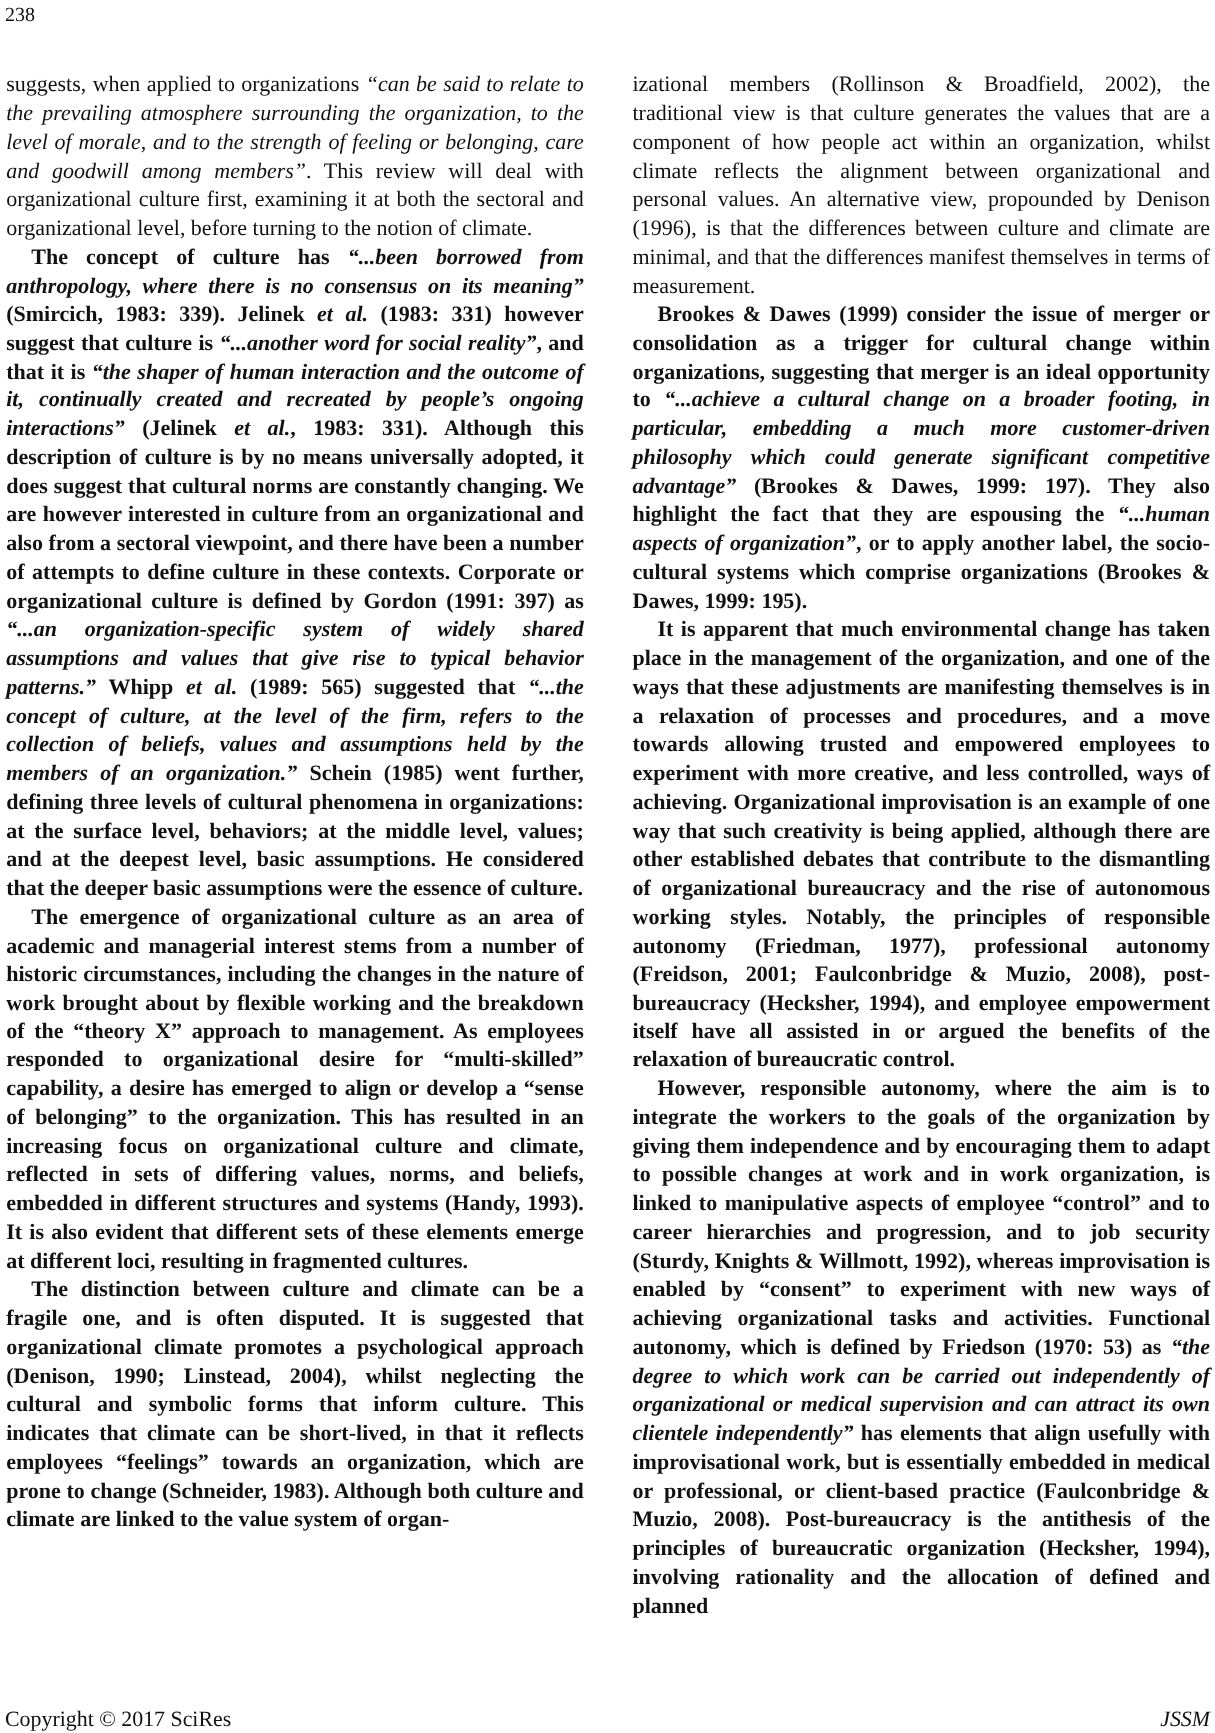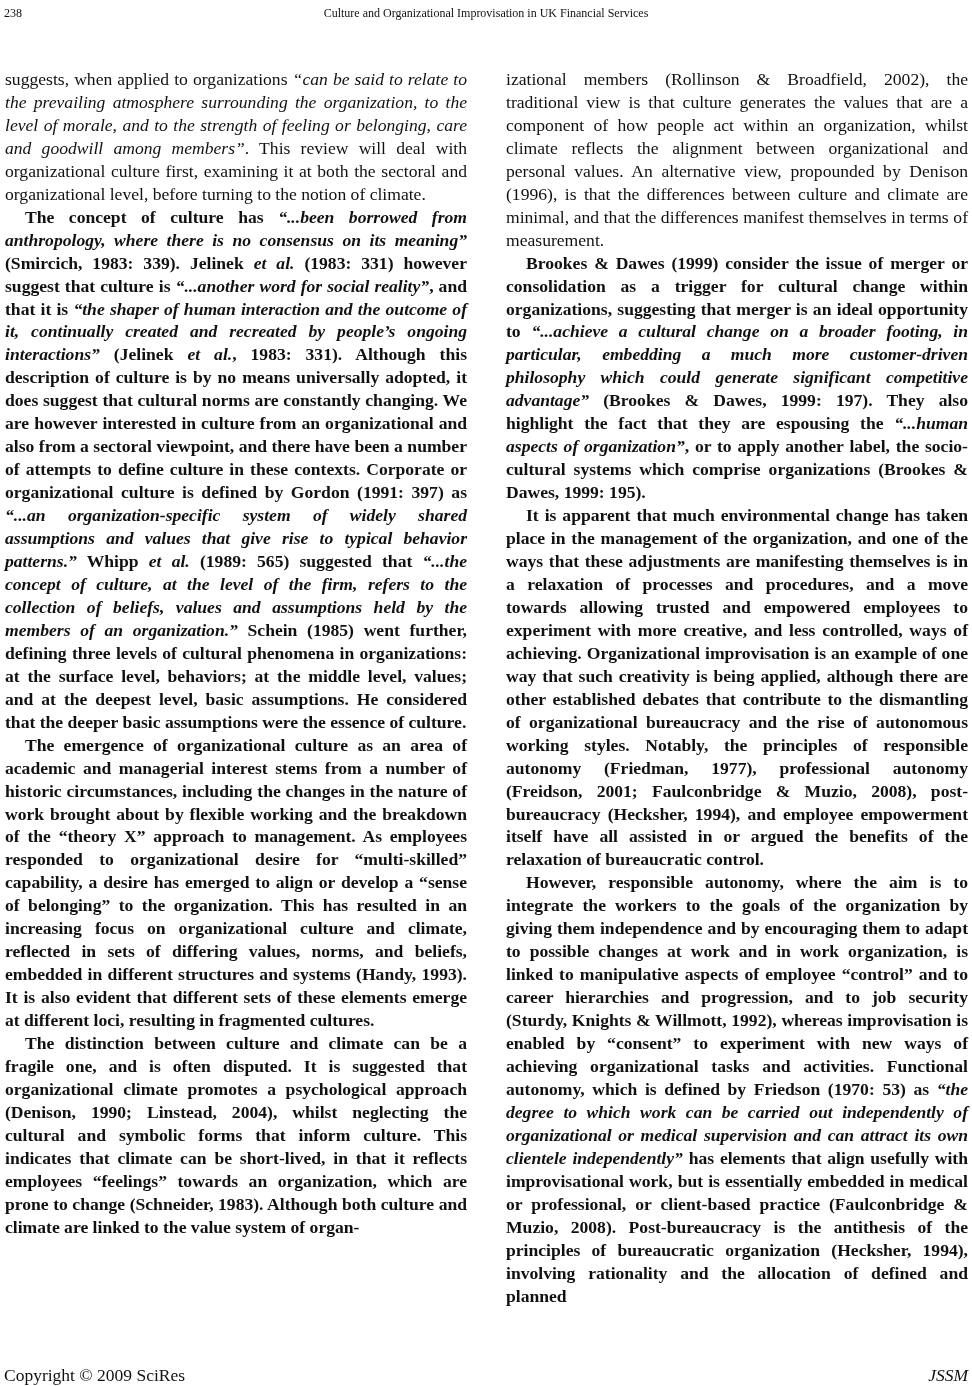--- a/index.html
+++ b/index.html
@@ -3,26 +3,26 @@
 <meta charset="utf-8">
 <style>
   html, body { margin: 0; padding: 0; background: #ffffff; }
   body {
     width: 972px; height: 1386px; position: relative; overflow: hidden;
     font-family: "Liberation Serif", "DejaVu Serif", serif;
     color: #111111;
   }
   .header {
     position: absolute; top: 0; left: 0; width: 972px; height: 30px;
-    font-size: 12px; line-height: 22px;
+    font-size: 16px; line-height: 22px;
   }
   .page-num { position: absolute; left: 4px; top: 2px; }
   .running-title { position: absolute; left: 0; right: 0; top: 2px; text-align: center; }
   .col {
-    position: absolute; top: 68px; width: 462px;
+    position: absolute; top: 56px; width: 462px;
     font-size: 17.6px; line-height: 22.95px;
     text-align: justify; hyphens: none;
   }
   .col.left { left: 5px; }
   .col.right { left: 506px; }
   .col p { margin: 0; text-indent: 0; }
   .col p.indent { text-indent: 20px; font-weight: bold; }
   .col p.cont { text-indent: 0; }
   em { font-style: italic; }
   .footer {
@@ -30,32 +30,31 @@
     font-size: 17.5px; line-height: 22px;
   }
   .copyright { position: absolute; left: 4px; }
   .journal { position: absolute; right: 4px; font-weight: normal; font-style: italic; }
 </style>
 </head>
 <body>
 
 <div class="header">
   <span class="page-num">238</span>
-  <span class="running-title">Culture and Organizational Improvisation in UK Financial Services</span>
 </div>
 
 <div class="col left">
     <p class="cont"><span>suggests, when applied to organizations </span><em>“can be said to relate to the prevailing atmosphere surrounding the organization, to the level of morale, and to the strength of feeling or belonging, care and goodwill among members”</em><span>. This review will deal with organizational culture first, examining it at both the sectoral and organizational level, before turning to the notion of climate.</span></p>
     <p class="indent"><span>The concept of culture has </span><em>“...been borrowed from anthropology, where there is no consensus on its meaning”</em><span> (Smircich, 1983: 339). Jelinek </span><em>et al.</em><span> (1983: 331) however suggest that culture is </span><em>“...another word for social reality”</em><span>, and that it is </span><em>“the shaper of human interaction and the outcome of it, continually created and recreated by people’s ongoing interactions”</em><span> (Jelinek </span><em>et al.</em><span>, 1983: 331). Although this description of culture is by no means universally adopted, it does suggest that cultural norms are constantly changing. We are however interested in culture from an organizational and also from a sectoral viewpoint, and there have been a number of attempts to define culture in these contexts. Corporate or organizational culture is defined by Gordon (1991: 397) as </span><em>“...an organization-specific system of widely shared assumptions and values that give rise to typical behavior patterns.”</em><span> Whipp </span><em>et al.</em><span> (1989: 565) suggested that </span><em>“...the concept of culture, at the level of the firm, refers to the collection of beliefs, values and assumptions held by the members of an organization.”</em><span> Schein (1985) went further, defining three levels of cultural phenomena in organizations: at the surface level, behaviors; at the middle level, values; and at the deepest level, basic assumptions. He considered that the deeper basic assumptions were the essence of culture.</span></p>
     <p class="indent"><span>The emergence of organizational culture as an area of academic and managerial interest stems from a number of historic circumstances, including the changes in the nature of work brought about by flexible working and the breakdown of the “theory X” approach to management. As employees responded to organizational desire for “multi-skilled” capability, a desire has emerged to align or develop a “sense of belonging” to the organization. This has resulted in an increasing focus on organizational culture and climate, reflected in sets of differing values, norms, and beliefs, embedded in different structures and systems (Handy, 1993). It is also evident that different sets of these elements emerge at different loci, resulting in fragmented cultures.</span></p>
     <p class="indent"><span>The distinction between culture and climate can be a fragile one, and is often disputed. It is suggested that organizational climate promotes a psychological approach (Denison, 1990; Linstead, 2004), whilst neglecting the cultural and symbolic forms that inform culture. This indicates that climate can be short-lived, in that it reflects employees “feelings” towards an organization, which are prone to change (Schneider, 1983). Although both culture and climate are linked to the value system of organ-</span></p>
   </div>
 <div class="col right">
     <p class="cont"><span>izational members (Rollinson &amp; Broadfield, 2002), the traditional view is that culture generates the values that are a component of how people act within an organization, whilst climate reflects the alignment between organizational and personal values. An alternative view, propounded by Denison (1996), is that the differences between culture and climate are minimal, and that the differences manifest themselves in terms of measurement.</span></p>
     <p class="indent"><span>Brookes &amp; Dawes (1999) consider the issue of merger or consolidation as a trigger for cultural change within organizations, suggesting that merger is an ideal opportunity to </span><em>“...achieve a cultural change on a broader footing, in particular, embedding a much more customer-driven philosophy which could generate significant competitive advantage”</em><span> (Brookes &amp; Dawes, 1999: 197). They also highlight the fact that they are espousing the </span><em>“...human aspects of organization”</em><span>, or to apply another label, the socio-cultural systems which comprise organizations (Brookes &amp; Dawes, 1999: 195).</span></p>
     <p class="indent"><span>It is apparent that much environmental change has taken place in the management of the organization, and one of the ways that these adjustments are manifesting themselves is in a relaxation of processes and procedures, and a move towards allowing trusted and empowered employees to experiment with more creative, and less controlled, ways of achieving. Organizational improvisation is an example of one way that such creativity is being applied, although there are other established debates that contribute to the dismantling of organizational bureaucracy and the rise of autonomous working styles. Notably, the principles of responsible autonomy (Friedman, 1977), professional autonomy (Freidson, 2001; Faulconbridge &amp; Muzio, 2008), post-bureaucracy (Hecksher, 1994), and employee empowerment itself have all assisted in or argued the benefits of the relaxation of bureaucratic control.</span></p>
     <p class="indent"><span>However, responsible autonomy, where the aim is to integrate the workers to the goals of the organization by giving them independence and by encouraging them to adapt to possible changes at work and in work organization, is linked to manipulative aspects of employee “control” and to career hierarchies and progression, and to job security (Sturdy, Knights &amp; Willmott, 1992), whereas improvisation is enabled by “consent” to experiment with new ways of achieving organizational tasks and activities. Functional autonomy, which is defined by Friedson (1970: 53) as </span><em>“the degree to which work can be carried out independently of organizational or medical supervision and can attract its own clientele independently”</em><span> has elements that align usefully with improvisational work, but is essentially embedded in medical or professional, or client-based practice (Faulconbridge &amp; Muzio, 2008). Post-bureaucracy is the antithesis of the principles of bureaucratic organization (Hecksher, 1994), involving rationality and the allocation of defined and planned</span></p>
   </div>
 
 <div class="footer">
-  <span class="copyright">Copyright © 2009 SciRes</span>
+  <span class="copyright">Copyright © 2017 SciRes</span>
   <span class="journal">JSSM</span>
 </div>
 
 </body></html>

